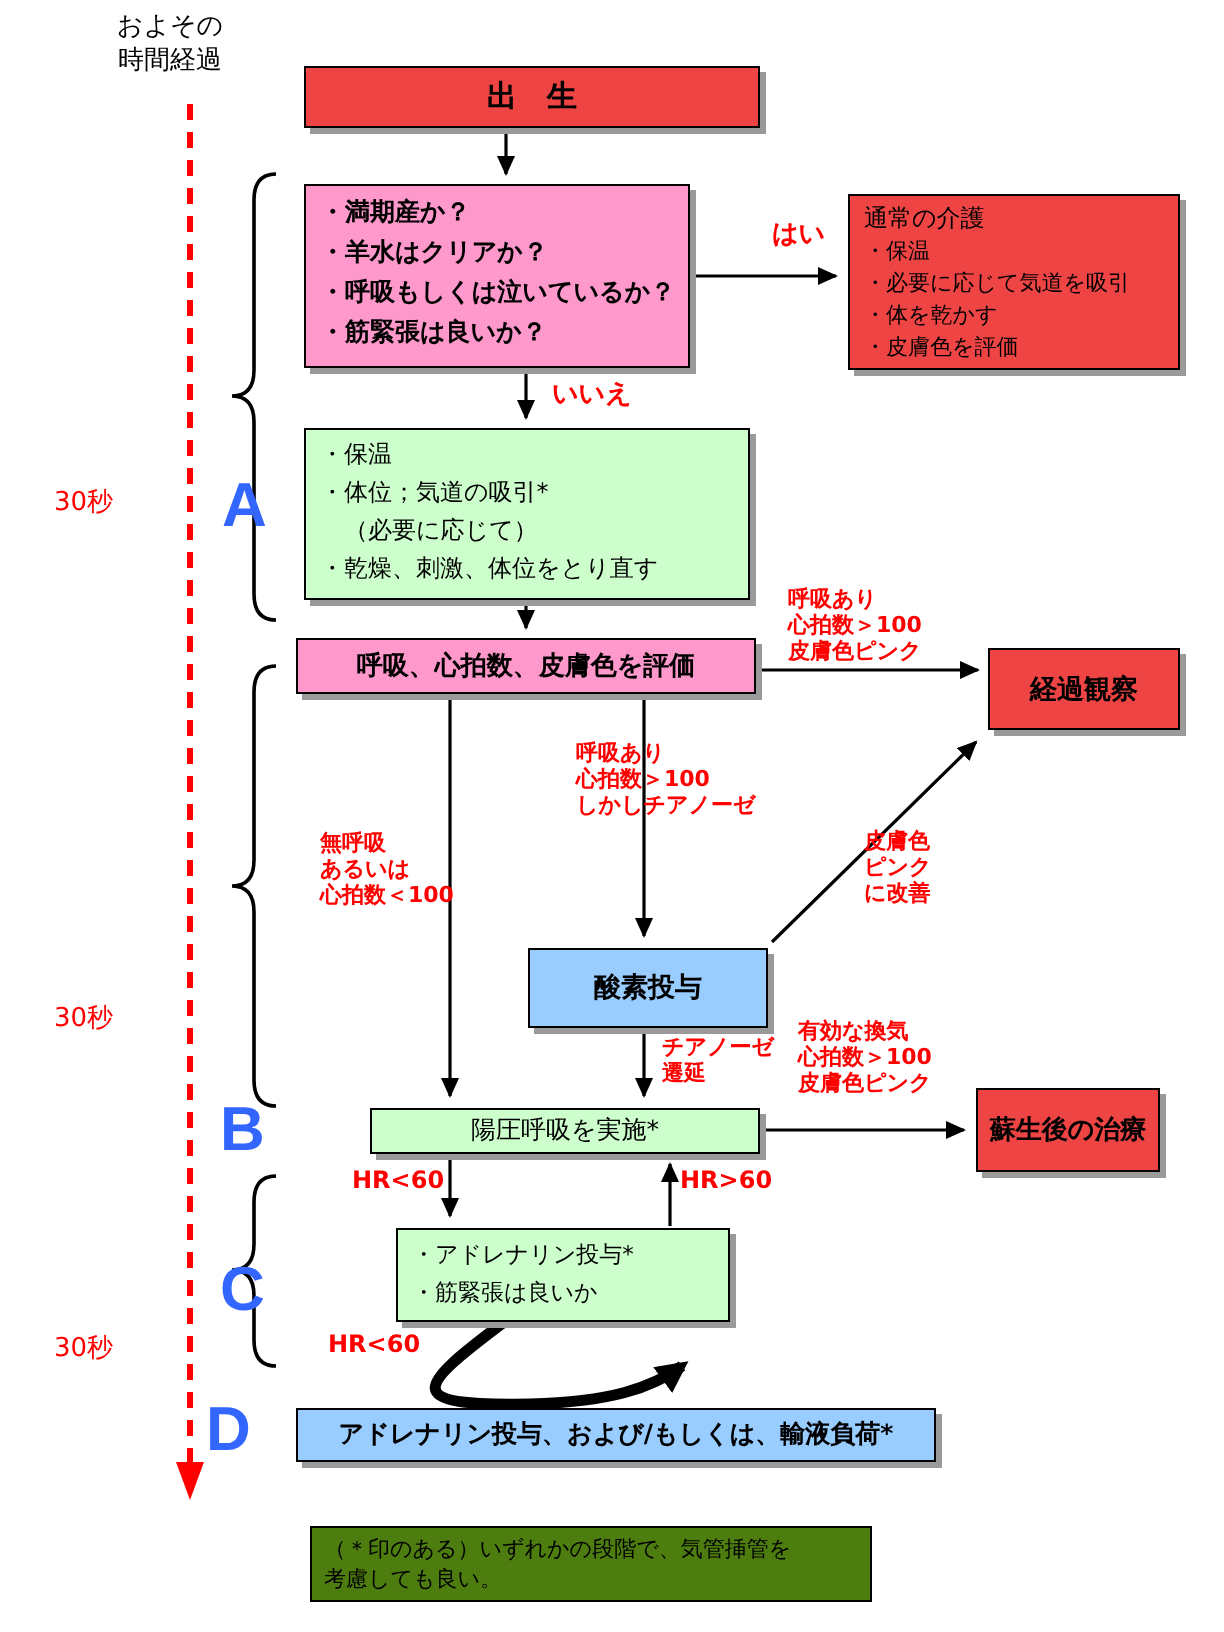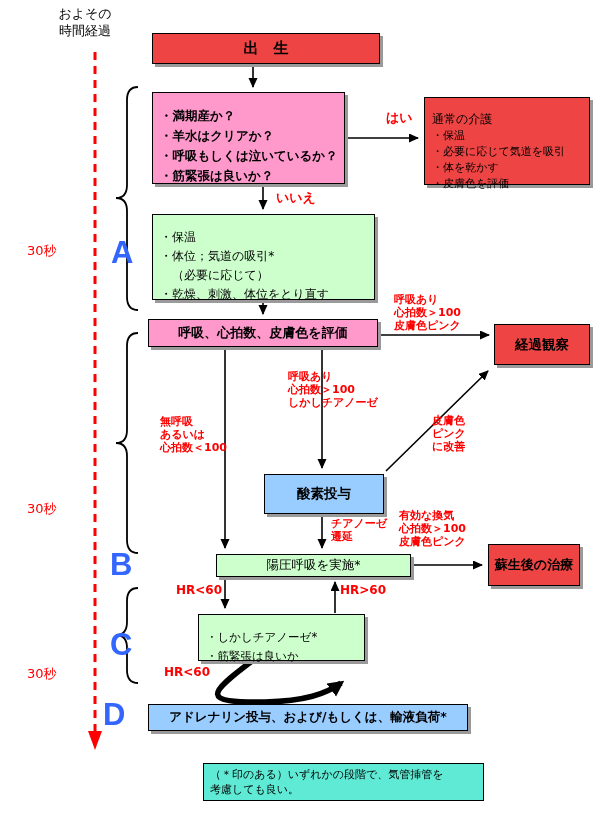--- a/index.html
+++ b/index.html
@@ -12,40 +12,40 @@
   .box {
     position:absolute; border:1px solid #000; z-index:2;
     box-shadow:3px 3px 0 #9a9a9a; font-size:12px;
   }
   .pink  { background:#ff99cc; }
   .green { background:#ccffcc; }
   .blue  { background:#99ccff; }
   .gray  { background:#ef4444; }
   .center { display:flex; align-items:center; justify-content:center; text-align:center; }
   .bold { font-weight:bold; }
-  .list { padding:13px 7px; }
+  .list { padding:3px 7px; }
   .li { white-space:nowrap; }
   .indent { padding-left:12px; }
   .red-label {
     position:absolute; z-index:3; color:#ff0000; font-weight:bold;
     white-space:pre-line; font-size:12px; line-height:1.2;
   }
   .small { font-size:11px; line-height:1.18; }
   .stage-letter {
     position:absolute; z-index:3; color:#3366ff; font-weight:bold;
     font-size:31px; line-height:1; font-family:"Liberation Sans",sans-serif;
   }
   .interval { position:absolute; z-index:3; color:#ff0000; font-size:13px;margin-top:38px; }
   .tl-header {
     position:absolute; z-index:3; font-size:13px; line-height:1.3;
     white-space:pre-line; text-align:center; width:74px;
   }
   .note {
-    position:absolute; z-index:2; border:1px solid #000; background:#5eead4;
-    font-size:11px; line-height:15px; padding:3px 6px; white-space:pre-line;margin-left:48px;
+    position:absolute; z-index:2; border:1px solid #000; background:#4d7c0f;
+    font-size:11px; line-height:15px; padding:3px 6px; white-space:pre-line;
   }
 </style>
 </head>
 <body>
 
 <div class="canvas">
 
   <svg class="arrows" width="612" height="816" viewBox="0 0 612 816">
     <defs>
       <marker id="ah" markerUnits="userSpaceOnUse" markerWidth="11" markerHeight="10" refX="9" refY="4.5" orient="auto">
@@ -112,26 +112,26 @@
     <div class="li indent" style="line-height:19px;">（必要に応じて）</div>
     <div class="li" style="line-height:19px;">・乾燥、刺激、体位をとり直す</div>
   </div>
 
   <div class="box pink center bold" style="left:148px;top:319px;width:230px;height:28px;font-size:13px;">呼吸、心拍数、皮膚色を評価</div>
 
   <div class="box gray center bold" style="left:494px;top:324px;width:96px;height:41px;font-size:13.5px;">経過観察</div>
 
   <div class="box blue center bold" style="left:264px;top:474px;width:120px;height:40px;font-size:13.5px;">酸素投与</div>
 
-  <div class="box green center" style="left:185px;top:554px;width:195px;height:23px;font-size:12.5px;margin-left:31px;">陽圧呼吸を実施*</div>
+  <div class="box green center" style="left:185px;top:554px;width:195px;height:23px;font-size:12.5px;">陽圧呼吸を実施*</div>
 
   <div class="box gray center bold" style="left:488px;top:544px;width:92px;height:42px;font-size:13px;">蘇生後の治療</div>
 
   <div class="box green list" style="left:198px;top:614px;width:167px;height:47px;">
-    <div class="li" style="line-height:19px;font-size:11.5px;">・しかしチアノーゼ*</div>
+    <div class="li" style="line-height:19px;font-size:11.5px;">・アドレナリン投与*</div>
     <div class="li" style="line-height:19px;font-size:11.5px;">・筋緊張は良いか</div>
   </div>
 
   <div class="box blue center bold" style="left:148px;top:704px;width:320px;height:27px;font-size:12.5px;">アドレナリン投与、および/もしくは、輸液負荷*</div>
 
   <div class="note" style="left:155px;top:763px;width:281px;height:38px;">（＊印のある）いずれかの段階で、気管挿管を
 考慮しても良い。</div>
 
   <div class="red-label" style="left:386px;top:110px;font-size:13px;">はい</div>
   <div class="red-label" style="left:276px;top:190px;font-size:13px;">いいえ</div>

